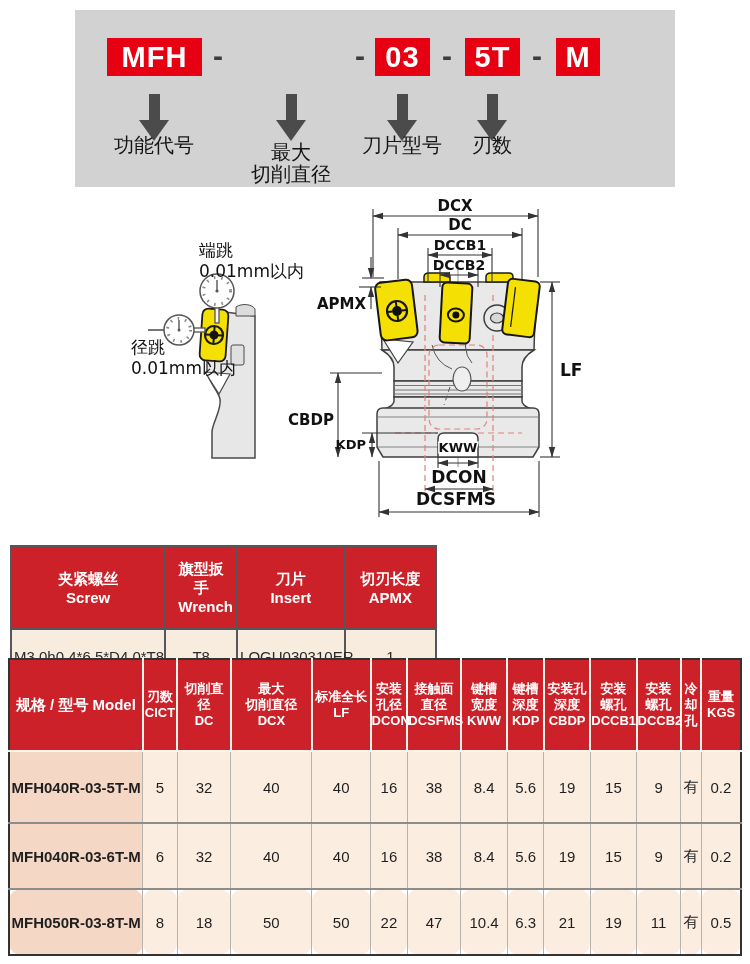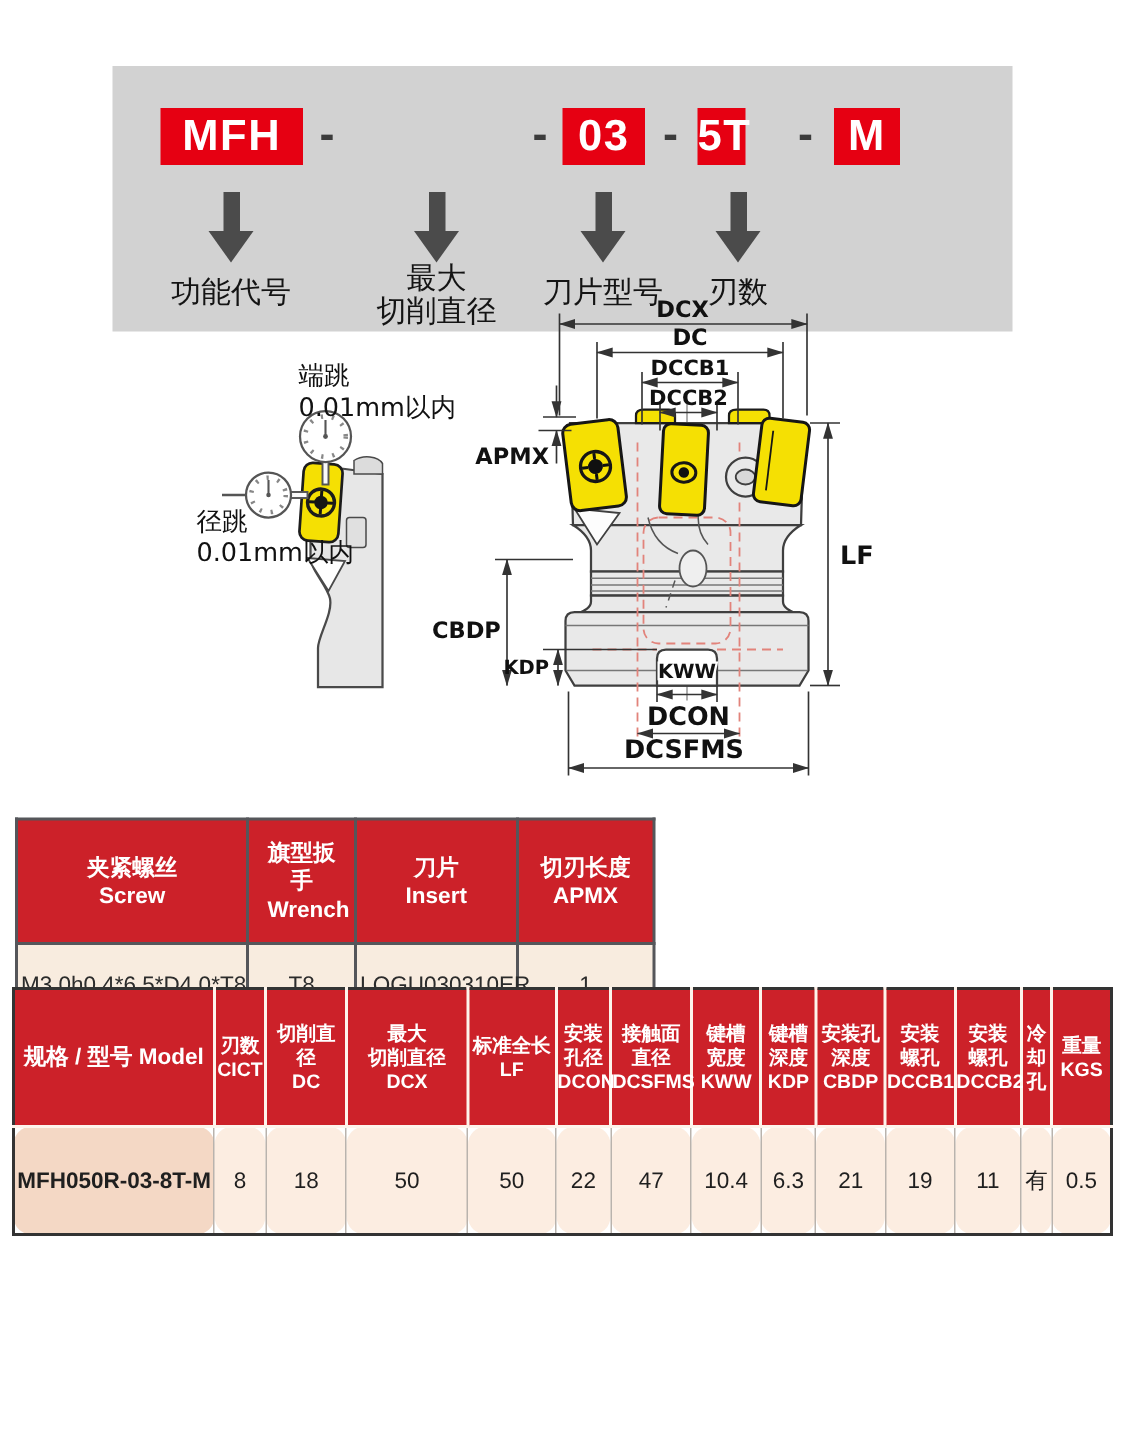--- a/index.html
+++ b/index.html
@@ -2,39 +2,39 @@
 <html><head>
 <meta charset="utf-8">
 <style>
   html,body{margin:0;padding:0;}
   body{
     width:750px;height:964px;position:relative;background:#ffffff;
     font-family:"Liberation Sans","DejaVu Sans",sans-serif;
     -webkit-font-smoothing:antialiased;
   }
   
-  .banner{position:absolute;left:75px;top:10px;width:600px;height:177px;background:#d2d2d2;margin-top:34px;}
+  .banner{position:absolute;left:75px;top:10px;width:600px;height:177px;background:#d2d2d2;}
   .code-box{position:absolute;top:28px;height:38px;background:#e60012;color:#fff;
     font-size:29px;font-weight:bold;line-height:39px;text-align:center;letter-spacing:1px;}
   .seg0{left:32px;width:95px}
   .seg1{left:162px;width:108px}
   .seg2{left:300px;width:55px}
-  .seg3{left:390px;width:32px}
+  .seg3{left:390px;width:55px}
   .seg4{left:481px;width:44px}
   .code-dash{position:absolute;top:27px;height:38px;width:24px;text-align:center;
     color:#3c3c3c;font-size:30px;font-weight:bold;line-height:38px;}
   .dash0{left:131px}.dash1{left:273px}.dash2{left:360px}.dash3{left:450px}
   .arrow{position:absolute;top:84px;width:30px;}
   .ar0{left:64px}.ar1{left:201px}.ar2{left:312px}.ar3{left:402px}
   .arrow .shaft{width:11px;height:26px;background:#4b4b4b;margin:0 auto;}
   .arrow .head{width:0;height:0;border-left:15px solid transparent;border-right:15px solid transparent;
     border-top:21px solid #4b4b4b;}
   .callout{position:absolute;transform:translateX(-50%);font-size:20px;color:#141414;
     text-align:center;white-space:nowrap;line-height:22px;}
-  .callout.single{top:140px}
+  .callout.single{top:124px}
   .callout.double{top:131px}
   .co1{left:79px}.co2{left:216px}.co3{left:327px}.co4{left:417px}
   
   .drawing{position:absolute;left:0;top:195px;}
   .dimtxt{font-family:"DejaVu Sans","Liberation Sans",sans-serif;font-weight:bold;fill:#111;}
   .cntxt{font-family:"DejaVu Sans","Liberation Sans",sans-serif;fill:#111;}
   
   .insert-table{position:absolute;left:10px;top:545px;width:427px;border-collapse:collapse;table-layout:fixed;}
   .insert-table th,.insert-table td{border:2px solid #55565a;}
   .insert-table th{background:#cc2129;color:#fff;font-size:15px;font-weight:bold;
@@ -367,20 +367,52 @@
           <div>孔</div>
         </th>
       <th>
           <div>重量</div>
           <div>KGS</div>
         </th>
     </tr>
   </thead>
   <tbody>
     <tr>
+      <td class="model">MFH040R-03-5T-M</td>
+      <td>5</td>
+      <td>32</td>
+      <td>40</td>
+      <td>40</td>
+      <td>16</td>
+      <td>38</td>
+      <td>8.4</td>
+      <td>5.6</td>
+      <td>19</td>
+      <td>15</td>
+      <td>9</td>
+      <td>有</td>
+      <td>0.2</td>
+    </tr>
+    <tr>
+      <td class="model">MFH040R-03-6T-M</td>
+      <td>6</td>
+      <td>32</td>
+      <td>40</td>
+      <td>40</td>
+      <td>16</td>
+      <td>38</td>
+      <td>8.4</td>
+      <td>5.6</td>
+      <td>19</td>
+      <td>15</td>
+      <td>9</td>
+      <td>有</td>
+      <td>0.2</td>
+    </tr>
+    <tr>
       <td class="model">MFH050R-03-8T-M</td>
       <td>8</td>
       <td>18</td>
       <td>50</td>
       <td>50</td>
       <td>22</td>
       <td>47</td>
       <td>10.4</td>
       <td>6.3</td>
       <td>21</td>

